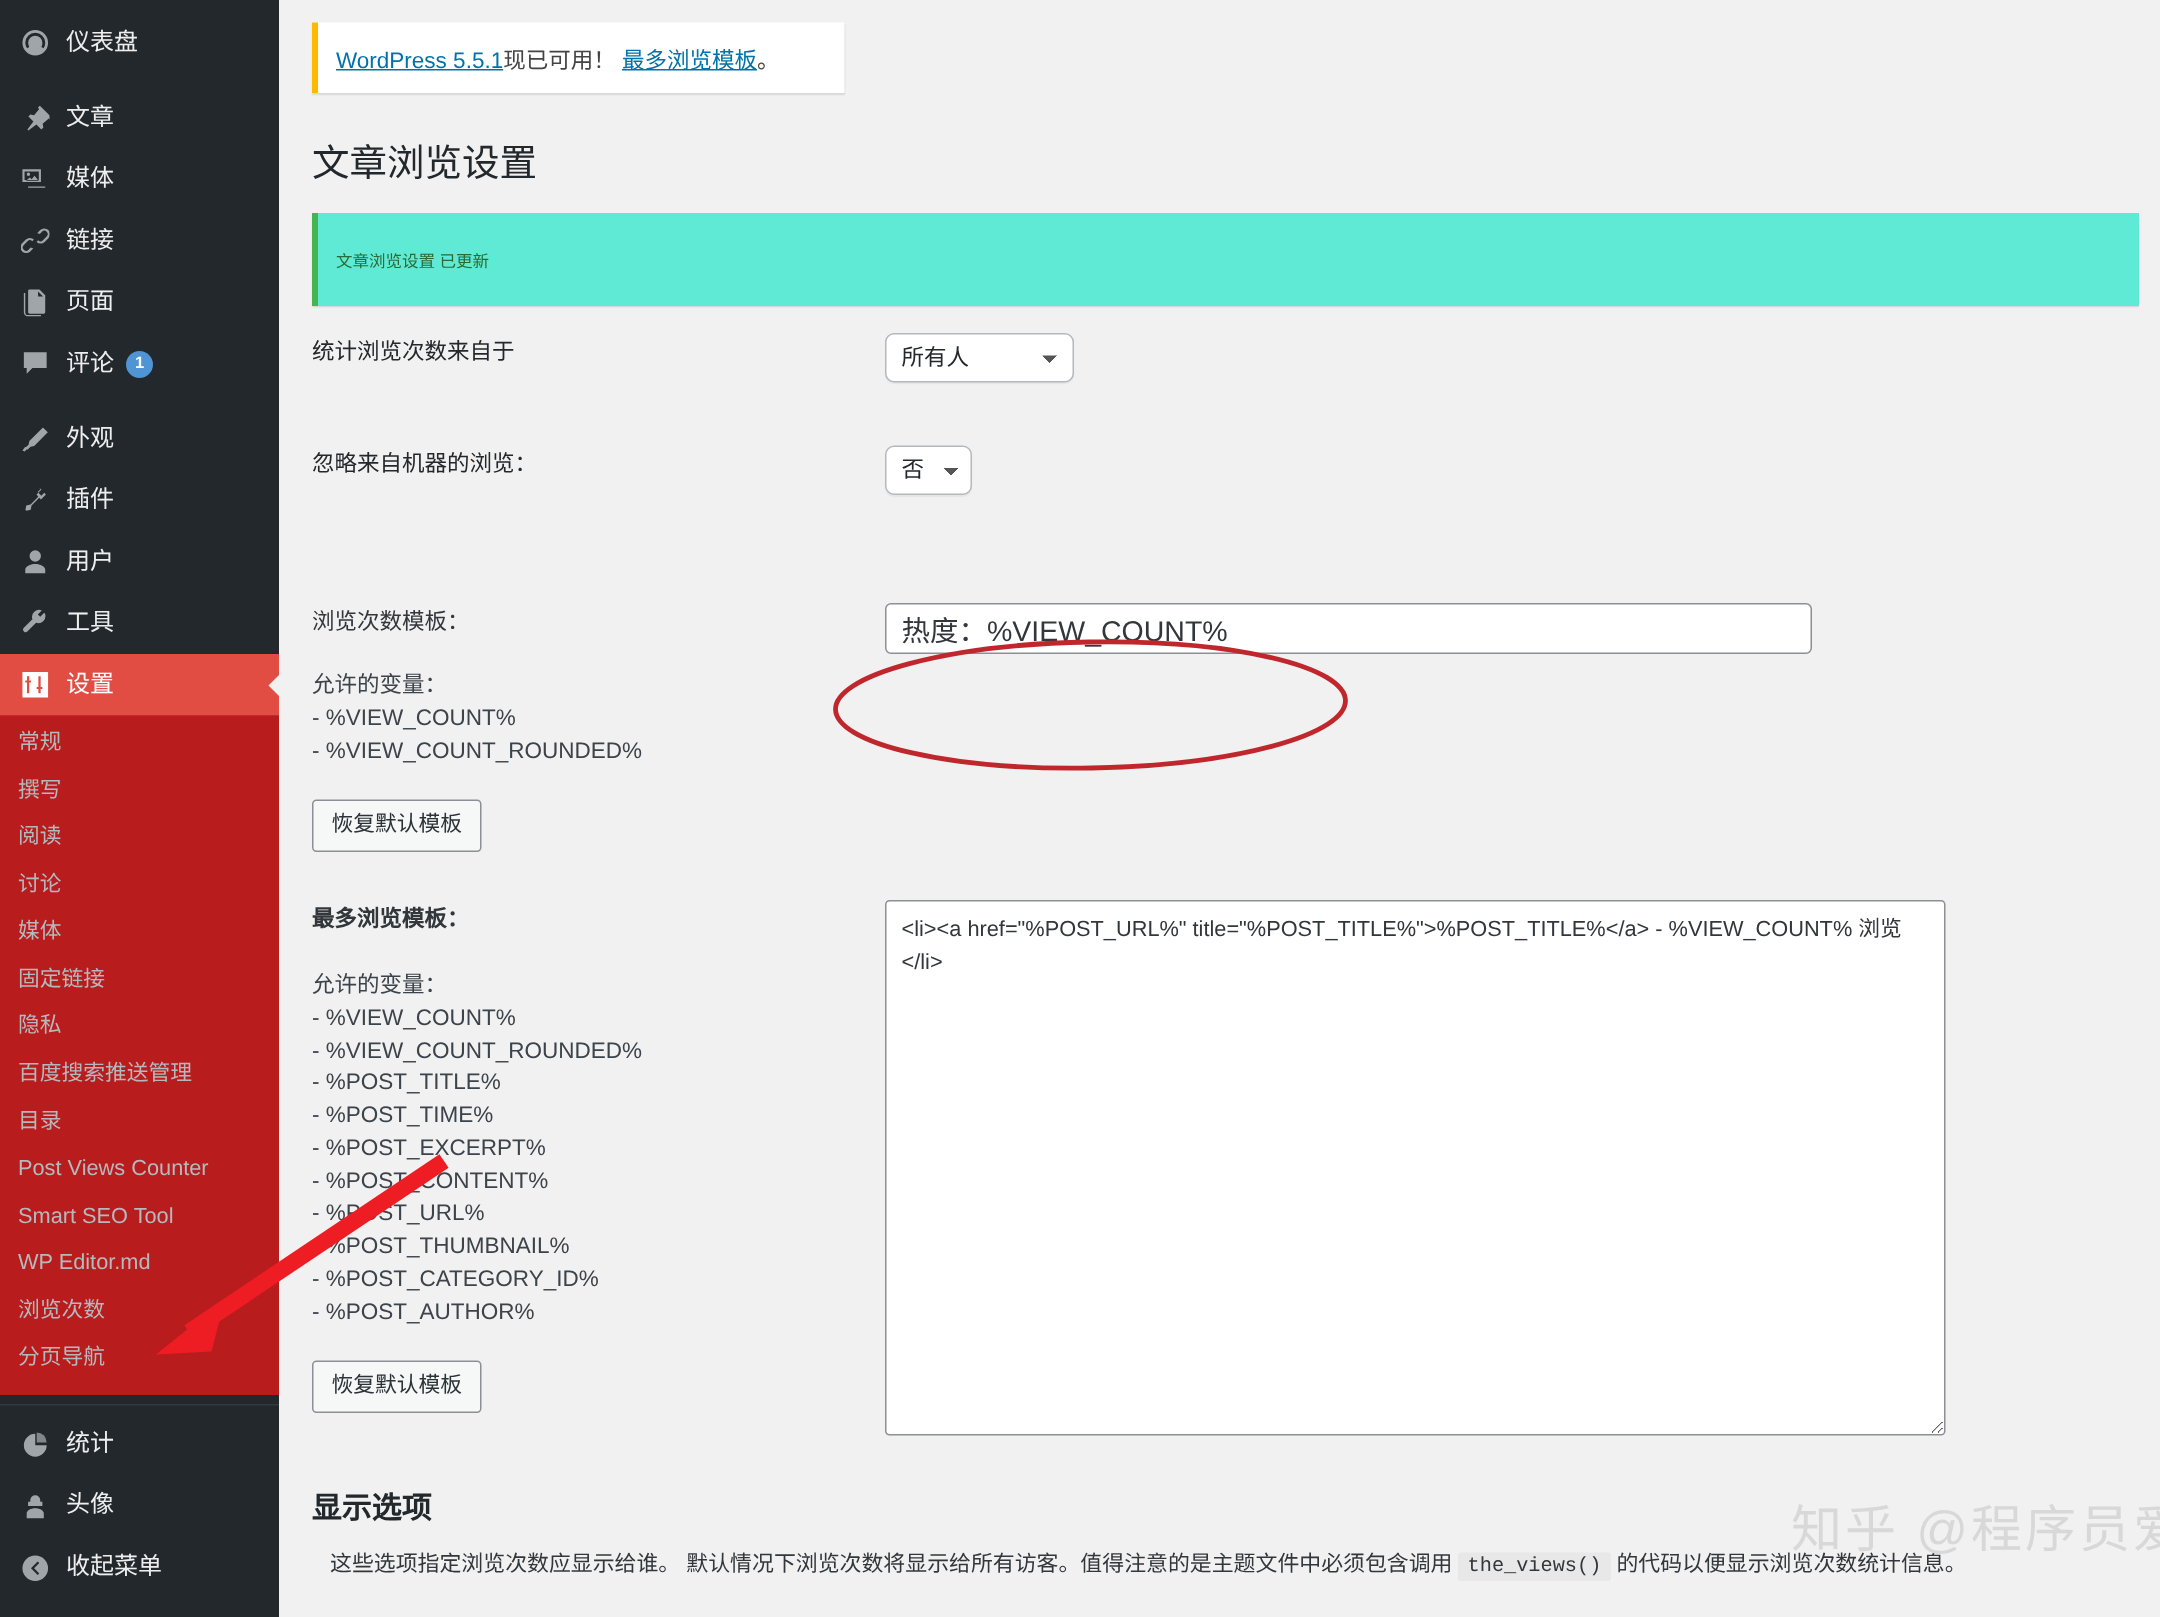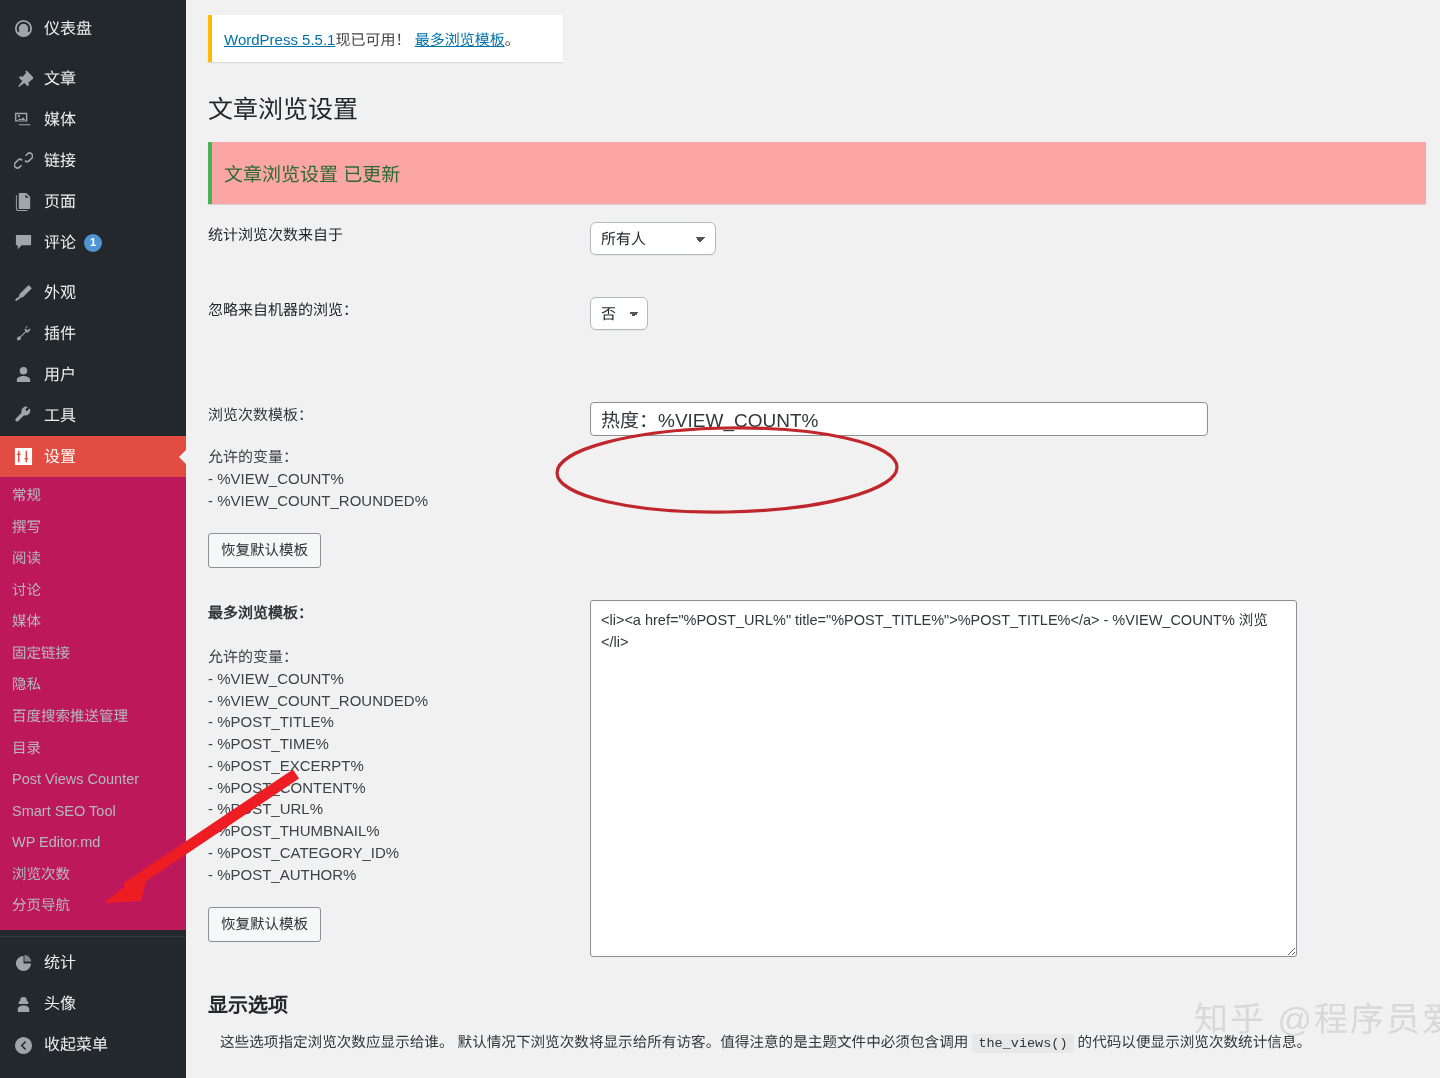--- a/index.html
+++ b/index.html
@@ -43,21 +43,21 @@
     margin-top: -8px; border-style: solid; border-width: 8px;
     border-color: transparent #f1f1f1 transparent transparent;
   }
   .menu-sep { height: 9px; }
   .badge {
     display: inline-flex; align-items: center; justify-content: center;
     min-width: 18px; height: 18px; padding: 0 5px; margin-left: 8px;
     background: #4f94d4; color: #fff; border-radius: 10px;
     font-size: 11px; font-weight: 600; line-height: 1;
   }
-  .submenu { background: #be185d; padding: 3px 0 8px 0; }
+  .submenu { background: #b91c1c; padding: 3px 0 8px 0; }
   .submenu-item {
     display: block; padding: 6px 0 6px 12px;
     font-size: 14.5px; color: #b4b9be; cursor: pointer; line-height: 1.35;
     white-space: nowrap;
   }
   .menu-bottom { margin-top: 6px; border-top: 1px solid #33383d; padding-top: 6px; }
 
   
   .main {
     flex: 1; height: 1078px; position: relative;
@@ -73,24 +73,24 @@
     width: 355px; font-size: 15px; color: #444;
   }
   .update-nag a { color: #0073aa; text-decoration: underline; }
 
   h1.page-title {
     font-size: 25px; font-weight: 400; color: #23282d;
     margin: 22px 0 12px 0; padding: 9px 0 4px 0; line-height: 1.3;
   }
 
   .notice-success {
-    background: #fca5a5; border-left: 4px solid #46b450;
+    background: #5eead4; border-left: 4px solid #46b450;
     box-shadow: 0 1px 1px 0 rgba(0,0,0,.1);
     padding: 1px 12px; margin: 5px 0 18px 0;
-    font-size: 19px; color: #1d6b2b;
+    font-size: 11px; color: #1d6b2b;
     width: 1218px; height: 62px;
     display: flex; align-items: center;
   }
   .notice-success p { margin: 0; color: #2a6b34; }
   .form-row { display: flex; align-items: flex-start; }
   .form-label {
     width: 382px; min-width: 382px;
     font-size: 15px; color: #23282d; line-height: 1.5;
     padding-top: 2px;
   }

